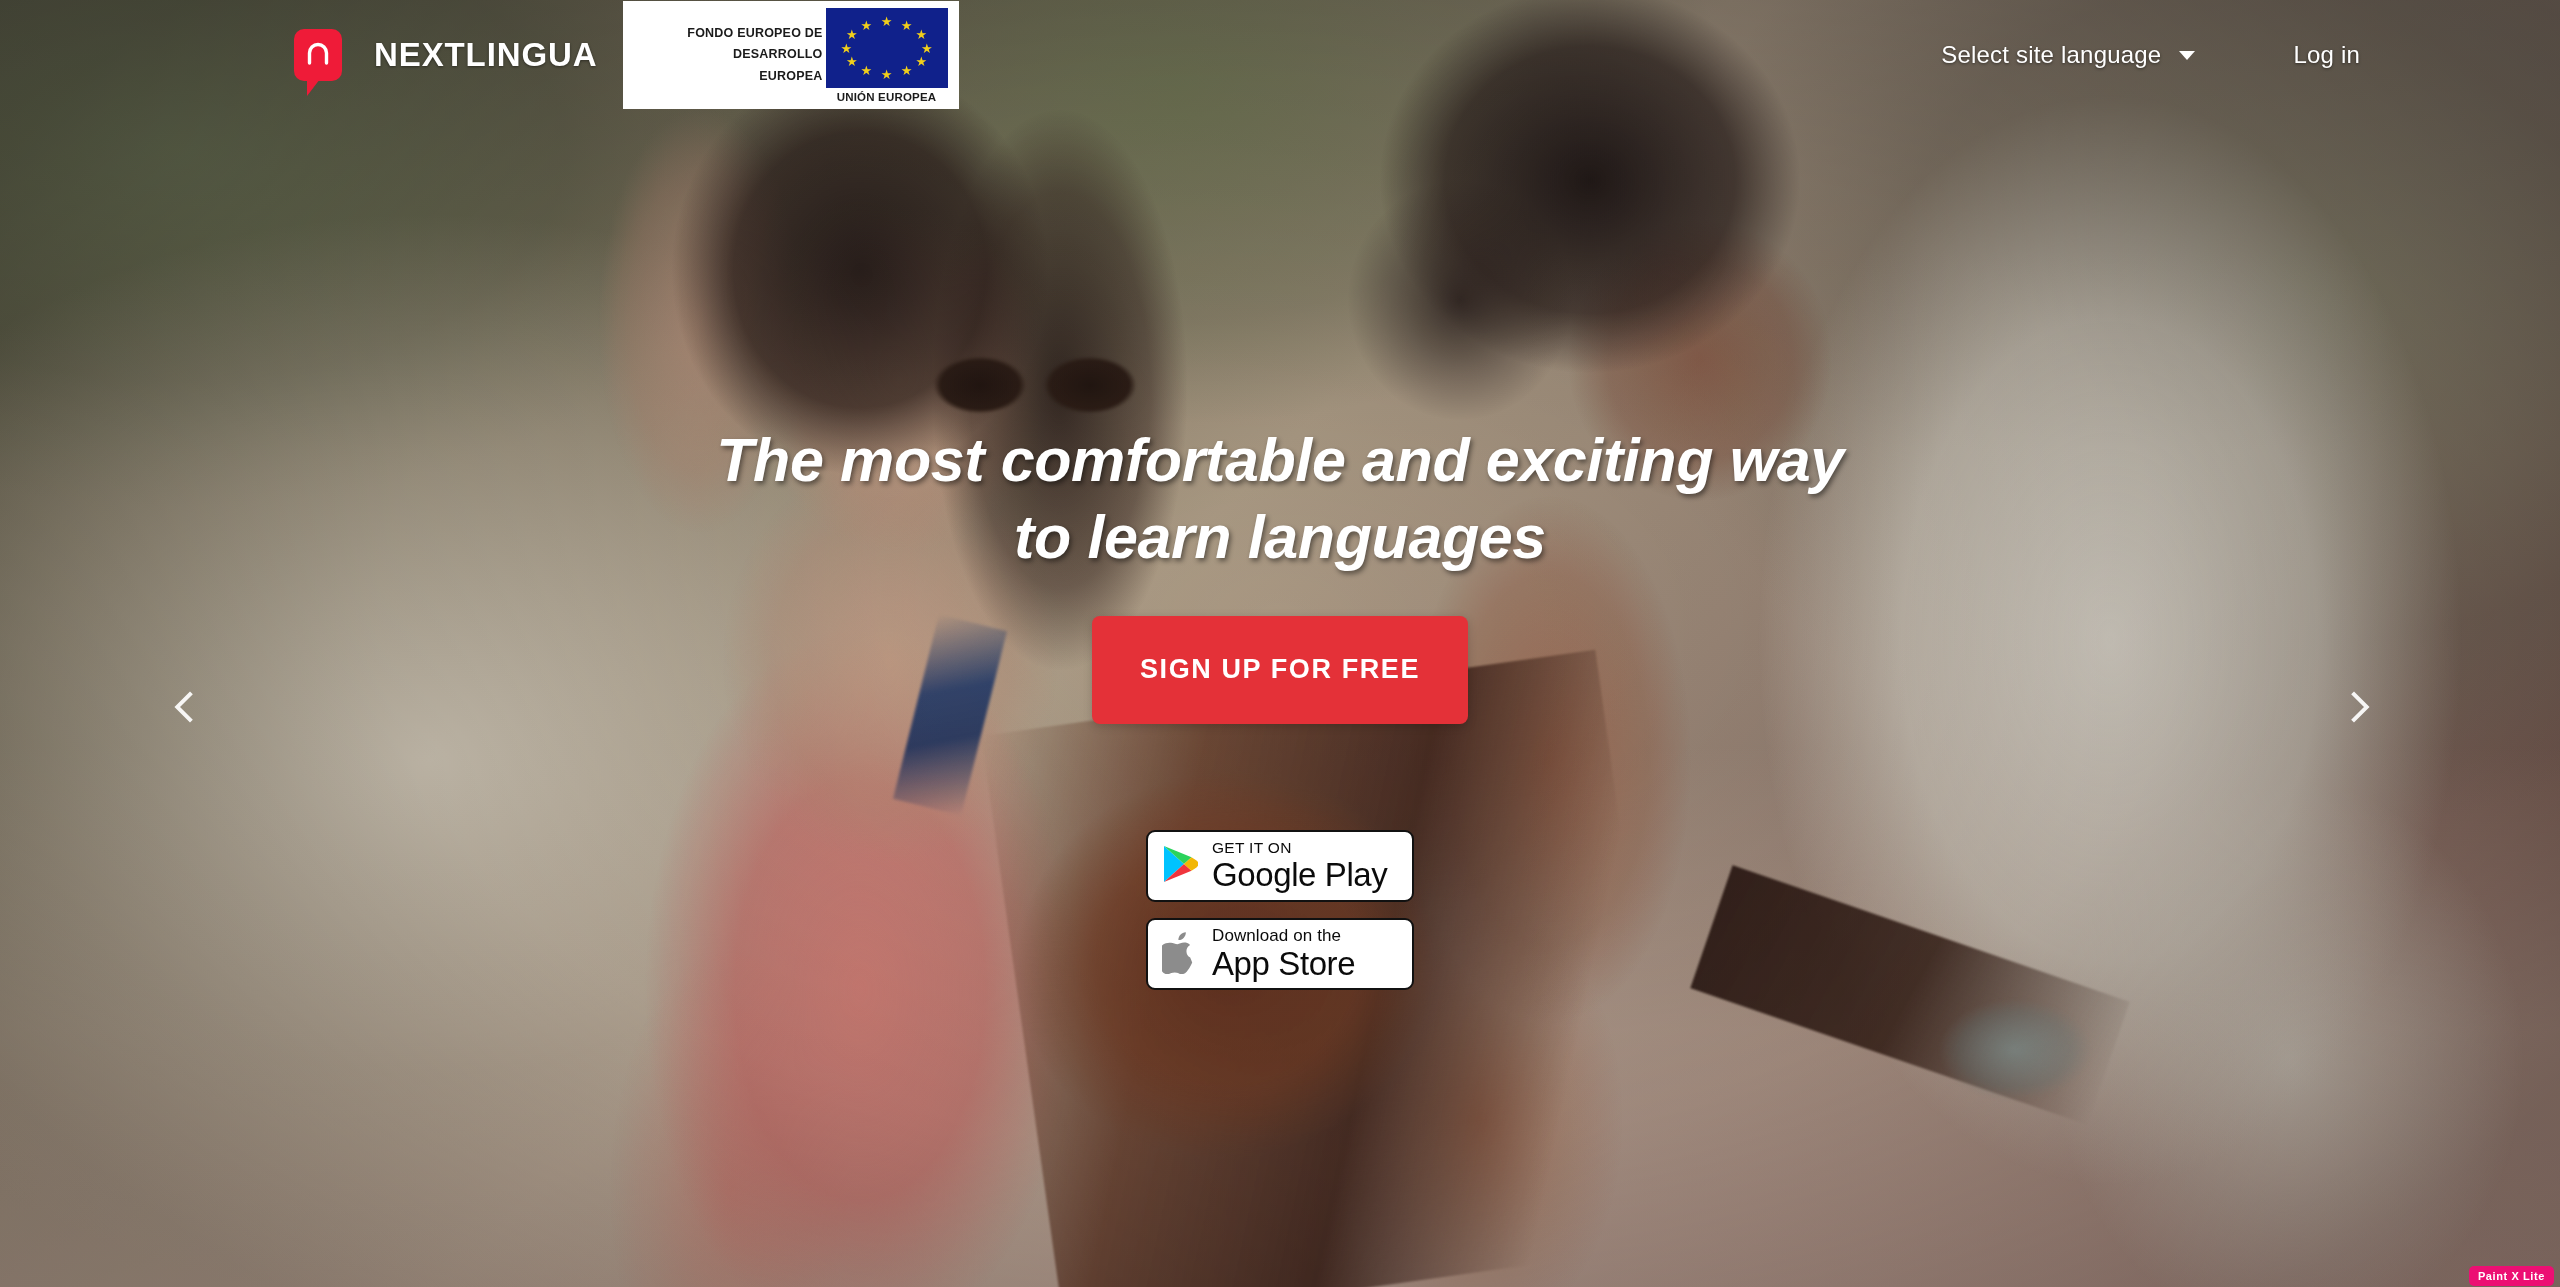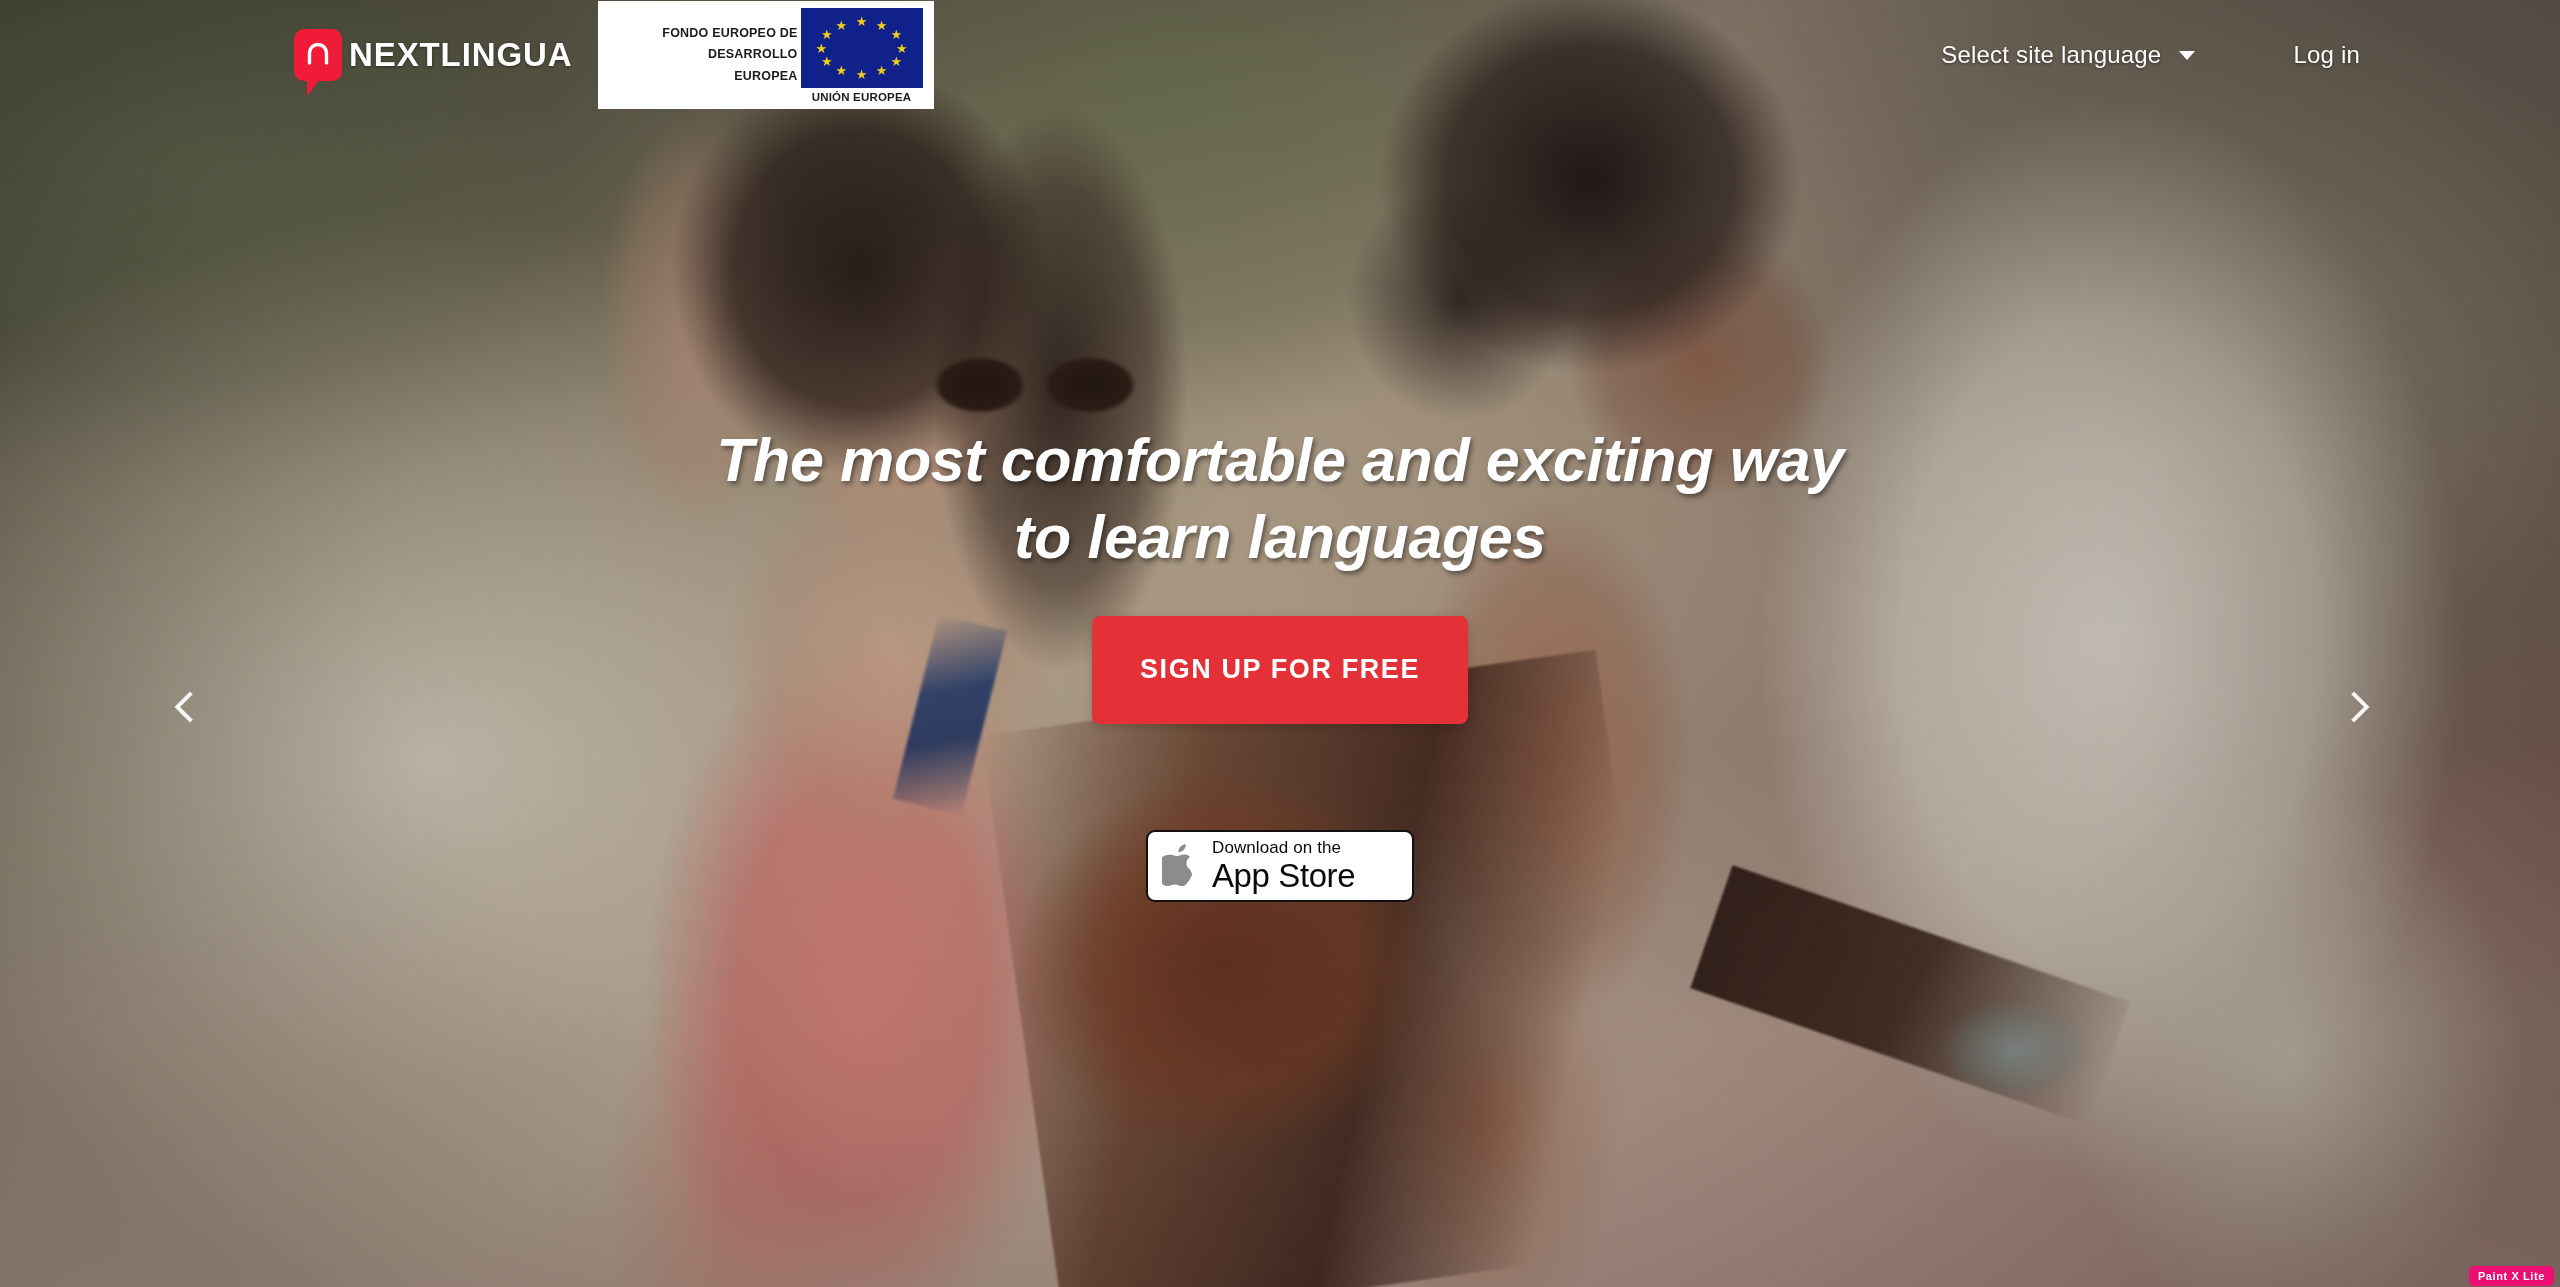--- a/index.html
+++ b/index.html
@@ -145,21 +145,21 @@
     width: 2560px;
     height: 110px;
     display: flex;
     align-items: center;
     z-index: 30;
   }
 
   .brand {
     display: flex;
     align-items: center;
-    gap: 7px;
+    gap: 32px;
     margin-left: 250px;
     text-decoration: none;
     padding-left: 44px;
   }
   .brand-mark {
     position: relative;
     width: 48px; height: 52px;
     background: #ef1b38;
     border-radius: 10px;
     display: flex;
@@ -438,20 +438,34 @@
 
     <h1 class="headline">
       <span>The most comfortable and exciting way</span><br>
       <span>to learn languages</span>
     </h1>
 
     <button class="cta-button">SIGN UP FOR FREE</button>
 
     <div class="store-badges">
 
+      <a class="store-badge" href="#">
+        <span>
+          <svg width="36" height="40" viewBox="0 0 36 40" aria-hidden="true">
+            <path d="M2 2 L22 20 L2 38 Z" fill="#00c3ff"></path>
+            <path d="M2 2 L22 20 L29.5 13.2 Z" fill="#2bd35c"></path>
+            <path d="M2 38 L22 20 L29.5 26.8 Z" fill="#f0353d"></path>
+            <path d="M29.5 13.2 L34.5 16.6 a4 4 0 0 1 0 6.8 L29.5 26.8 L22 20 Z" fill="#f2b705"></path>
+          </svg>
+        </span>
+        <span class="badge-text">
+          <span class="badge-top">GET IT ON</span>
+          <span class="badge-bottom">Google Play</span>
+        </span>
+      </a>
 
       <a class="store-badge" href="#">
         <span>
           <svg width="36" height="44" viewBox="0 0 36 44" aria-hidden="true">
             <path d="M23.8 2.2c.2 2.1-.7 4.1-2 5.5-1.3 1.5-3.4 2.6-5.4 2.4-.2-2 .8-4.1 2-5.4 1.4-1.5 3.6-2.6 5.4-2.5z" fill="#8c8c8c"></path>
             <path d="M30.2 32.6c-1 2.3-1.5 3.3-2.8 5.3-1.8 2.8-4.3 6.3-7.4 6.3-2.8 0-3.5-1.8-7.3-1.8-3.8 0-4.6 1.8-7.4 1.9-3.1.1-5.5-3.1-7.3-5.9C-6.4 30.5-4.9 17.8 2 14.1c2.5-1.4 5.1-1.4 7-1.4 2 0 4.5 1.5 6.5 1.5 1.9 0 3.8-1.6 6.6-1.6 2.1 0 4.4.6 6 2.4-5.3 2.9-4.5 10.4.1 12.6z" fill="#8c8c8c"></path>
           </svg>
         </span>
         <span class="badge-text">
           <span class="badge-top ios">Download on the</span>

